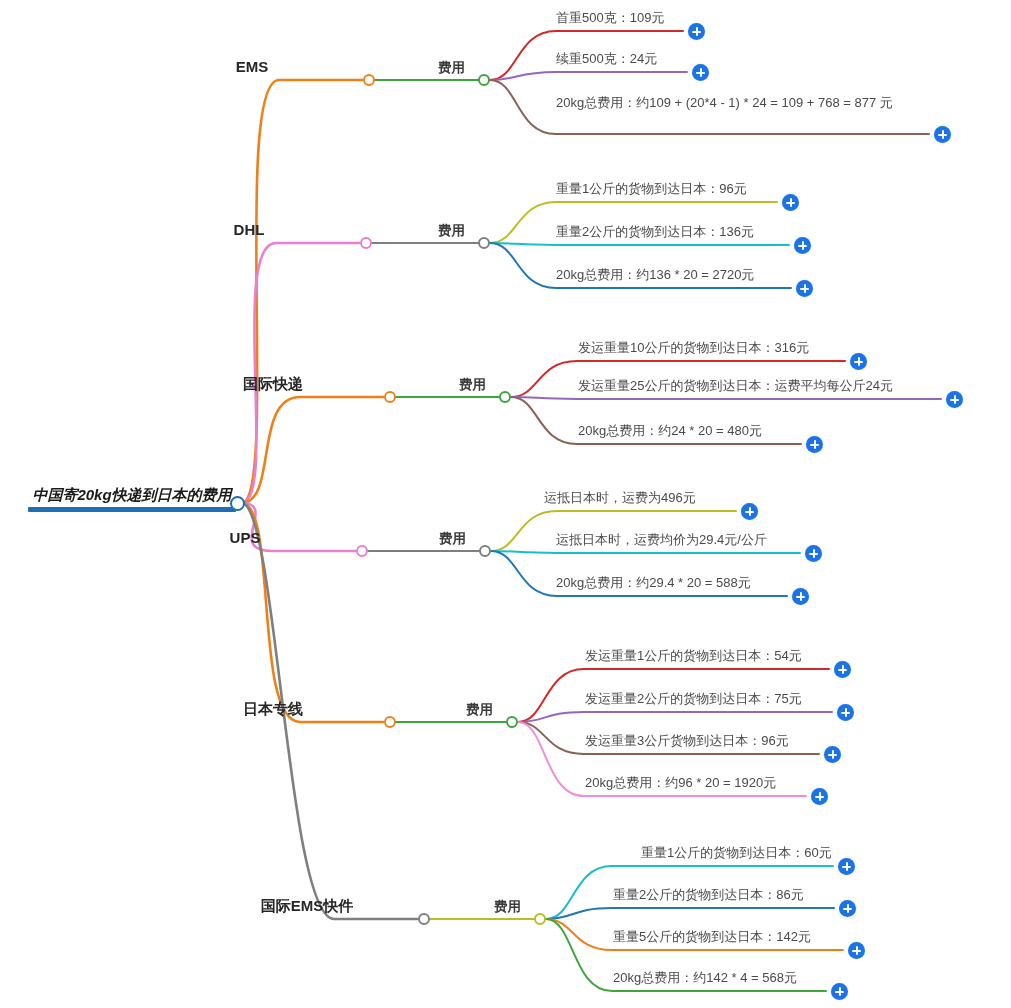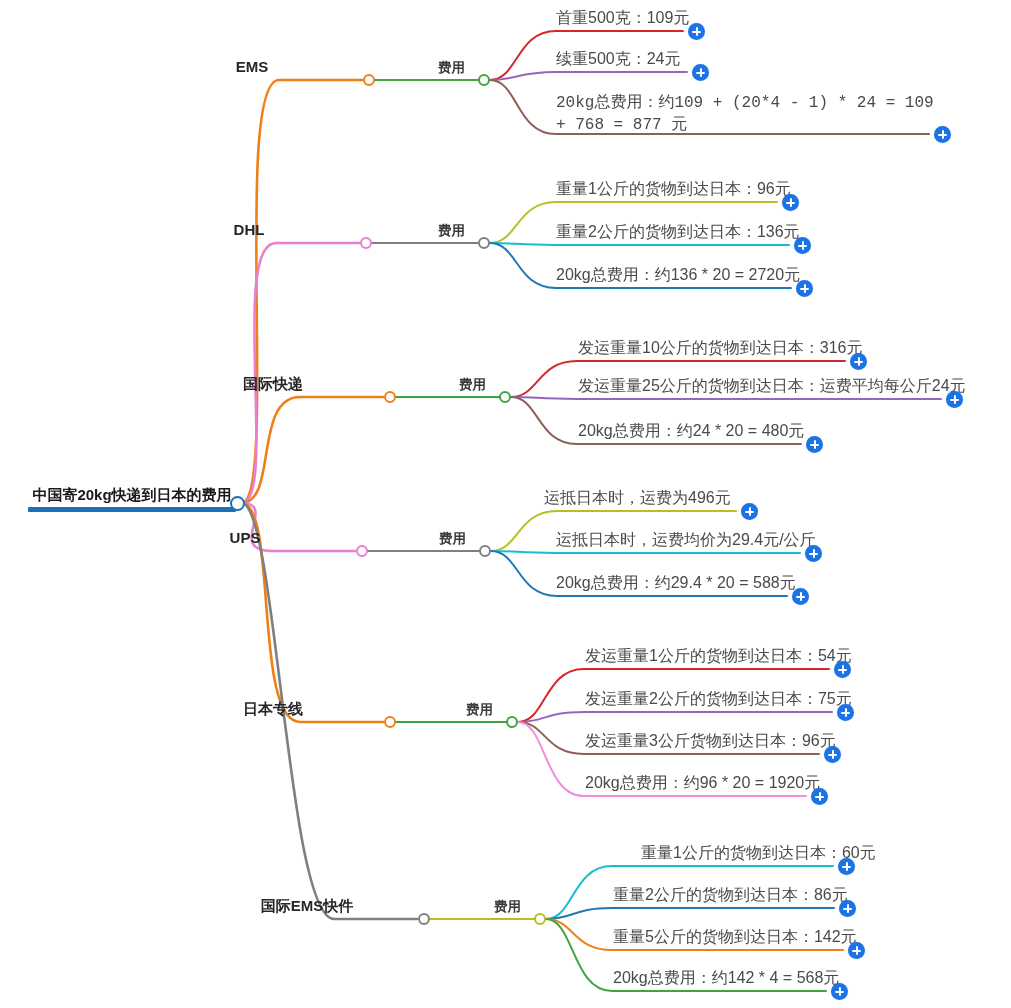--- a/index.html
+++ b/index.html
@@ -20,20 +20,21 @@
     white-space:nowrap;
   }
   .root-label{
     font-size:15px;
     font-weight:bold;
     color:#1a1a1a;
     letter-spacing:0px;
     padding:0 4px 2px 4px;
     display:block;
     text-align:center;
+    font-style:italic;
   }
   .root-underline{
     height:5px;background:#1f6fb5;border-radius:1px;
   }
 
   
   .branch-label{
     position:absolute;
     font-size:15px;
     font-weight:bold;
@@ -45,26 +46,26 @@
   .sub-label{
     position:absolute;
     font-size:13.5px;
     font-weight:bold;
     color:#3a3a3a;
     white-space:nowrap;
   }
   
   .leaf-label{
     position:absolute;
-    font-size:16px;
+    font-size:13px;
     color:#4a4a4a;
     line-height:22px;
     white-space:nowrap;
   }
-  .leaf-label.wrap{white-space:normal;font-family:Liberation Mono, monospace;}
+  .leaf-label.wrap{white-space:normal;}
 
   
   .node-dot{
     position:absolute;
     width:12px;height:12px;
     border-radius:50%;
     background:#ffffff;
     box-sizing:border-box;
     border:2px solid #888;
   }

